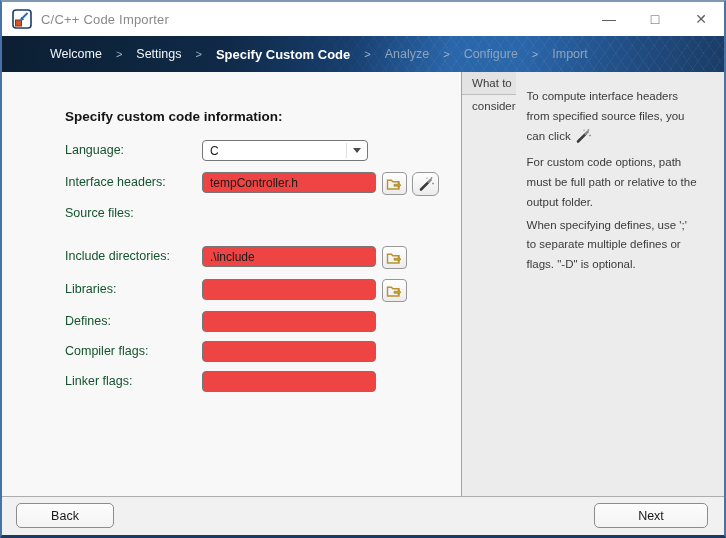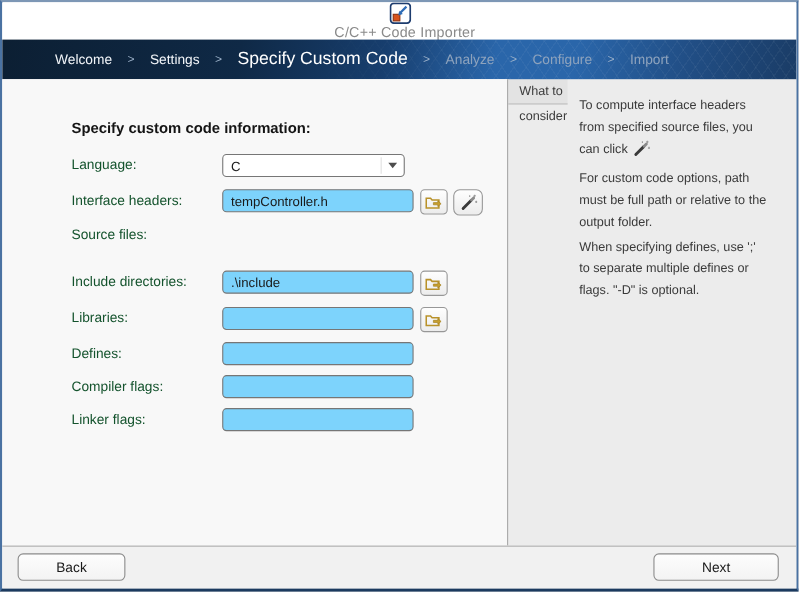--- a/index.html
+++ b/index.html
@@ -8,21 +8,20 @@
   .window {
     position:relative; width:726px; height:538px; background:#f8f8f8;
     border:2px solid #4a72a2; border-top-color:#7d97b5; border-bottom:3px solid #1b3a5f;
     overflow:hidden;
   }
 
   
   .titlebar {
     height:34px; background:#ffffff; display:flex; align-items:center;
     padding-left:10px;
-    flex-direction:column;
   }
   .app-icon { width:20px; height:20px; margin-right:9px; flex:0 0 auto; }
   .title-text { font-size:13px; color:#8a8a8a; letter-spacing:.2px; flex:1 1 auto; }
   .win-controls { display:flex; height:100%; }
   .win-btn {
     width:46px; height:100%; display:flex; align-items:center; justify-content:center;
     font-size:14px; color:#5f5f5f; cursor:default;
   }
 
   
@@ -33,36 +32,36 @@
   }
   .navbar::after {
     content:""; position:absolute; inset:0; pointer-events:none;
     background:
       repeating-linear-gradient(55deg, rgba(255,255,255,0.045) 0 1px, transparent 1px 9px),
       repeating-linear-gradient(-55deg, rgba(255,255,255,0.045) 0 1px, transparent 1px 9px);
     mask-image:linear-gradient(90deg, transparent 0 38%, #000 60%);
     -webkit-mask-image:linear-gradient(90deg, transparent 0 38%, #000 60%);
   }
   .nav-step { font-size:12.5px; color:#f2f5f9; white-space:nowrap; z-index:1; cursor:default; }
-  .nav-step.current { font-weight:normal; font-size:16px; color:#ffffff; }
+  .nav-step.current { font-weight:bold; font-size:13px; color:#ffffff; }
   .nav-step.future { color:#8ea3bd; }
   .nav-sep { font-size:11px; color:#9fb4cc; margin:0 14px; z-index:1; }
 
   
   .content { display:flex; height:424px; }
   .main-panel { position:relative; width:462px; background:#f8f8f8; border-right:1px solid #a3a3a3; }
   .form-heading { position:absolute; left:63px; top:37px; font-size:13.5px; font-weight:bold; color:#141414; }
 
   .frow { position:absolute; left:63px; display:flex; align-items:flex-start; }
   .flabel { width:137px; padding-top:3px; font-size:12.5px; color:#14532d; }
   .fctrl { display:flex; align-items:flex-start; }
 
   .tinput {
     width:174px; height:21px; border:1px solid #767676; border-radius:4px;
-    background:#7dd3fc; font-family:"Liberation Sans",sans-serif; font-size:12px;
+    background:#ef4444; font-family:"Liberation Sans",sans-serif; font-size:12px;
     color:#1a1a1a; padding:1px 7px; outline:none;
   }
   textarea.tinput { height:37px; resize:none; line-height:16px; padding-top:2px; overflow:hidden; }
 
   .combo {
     width:166px; height:21px; border:1px solid #767676; border-radius:4px;
     background:#ffffff; display:flex; align-items:center; cursor:default;
   }
   .combo-value { flex:1 1 auto; font-size:12px; color:#1a1a1a; padding-left:7px; }
   .combo-arrow-zone { width:21px; height:15px; border-left:1px solid #e0e0e0; display:flex; align-items:center; justify-content:center; }

